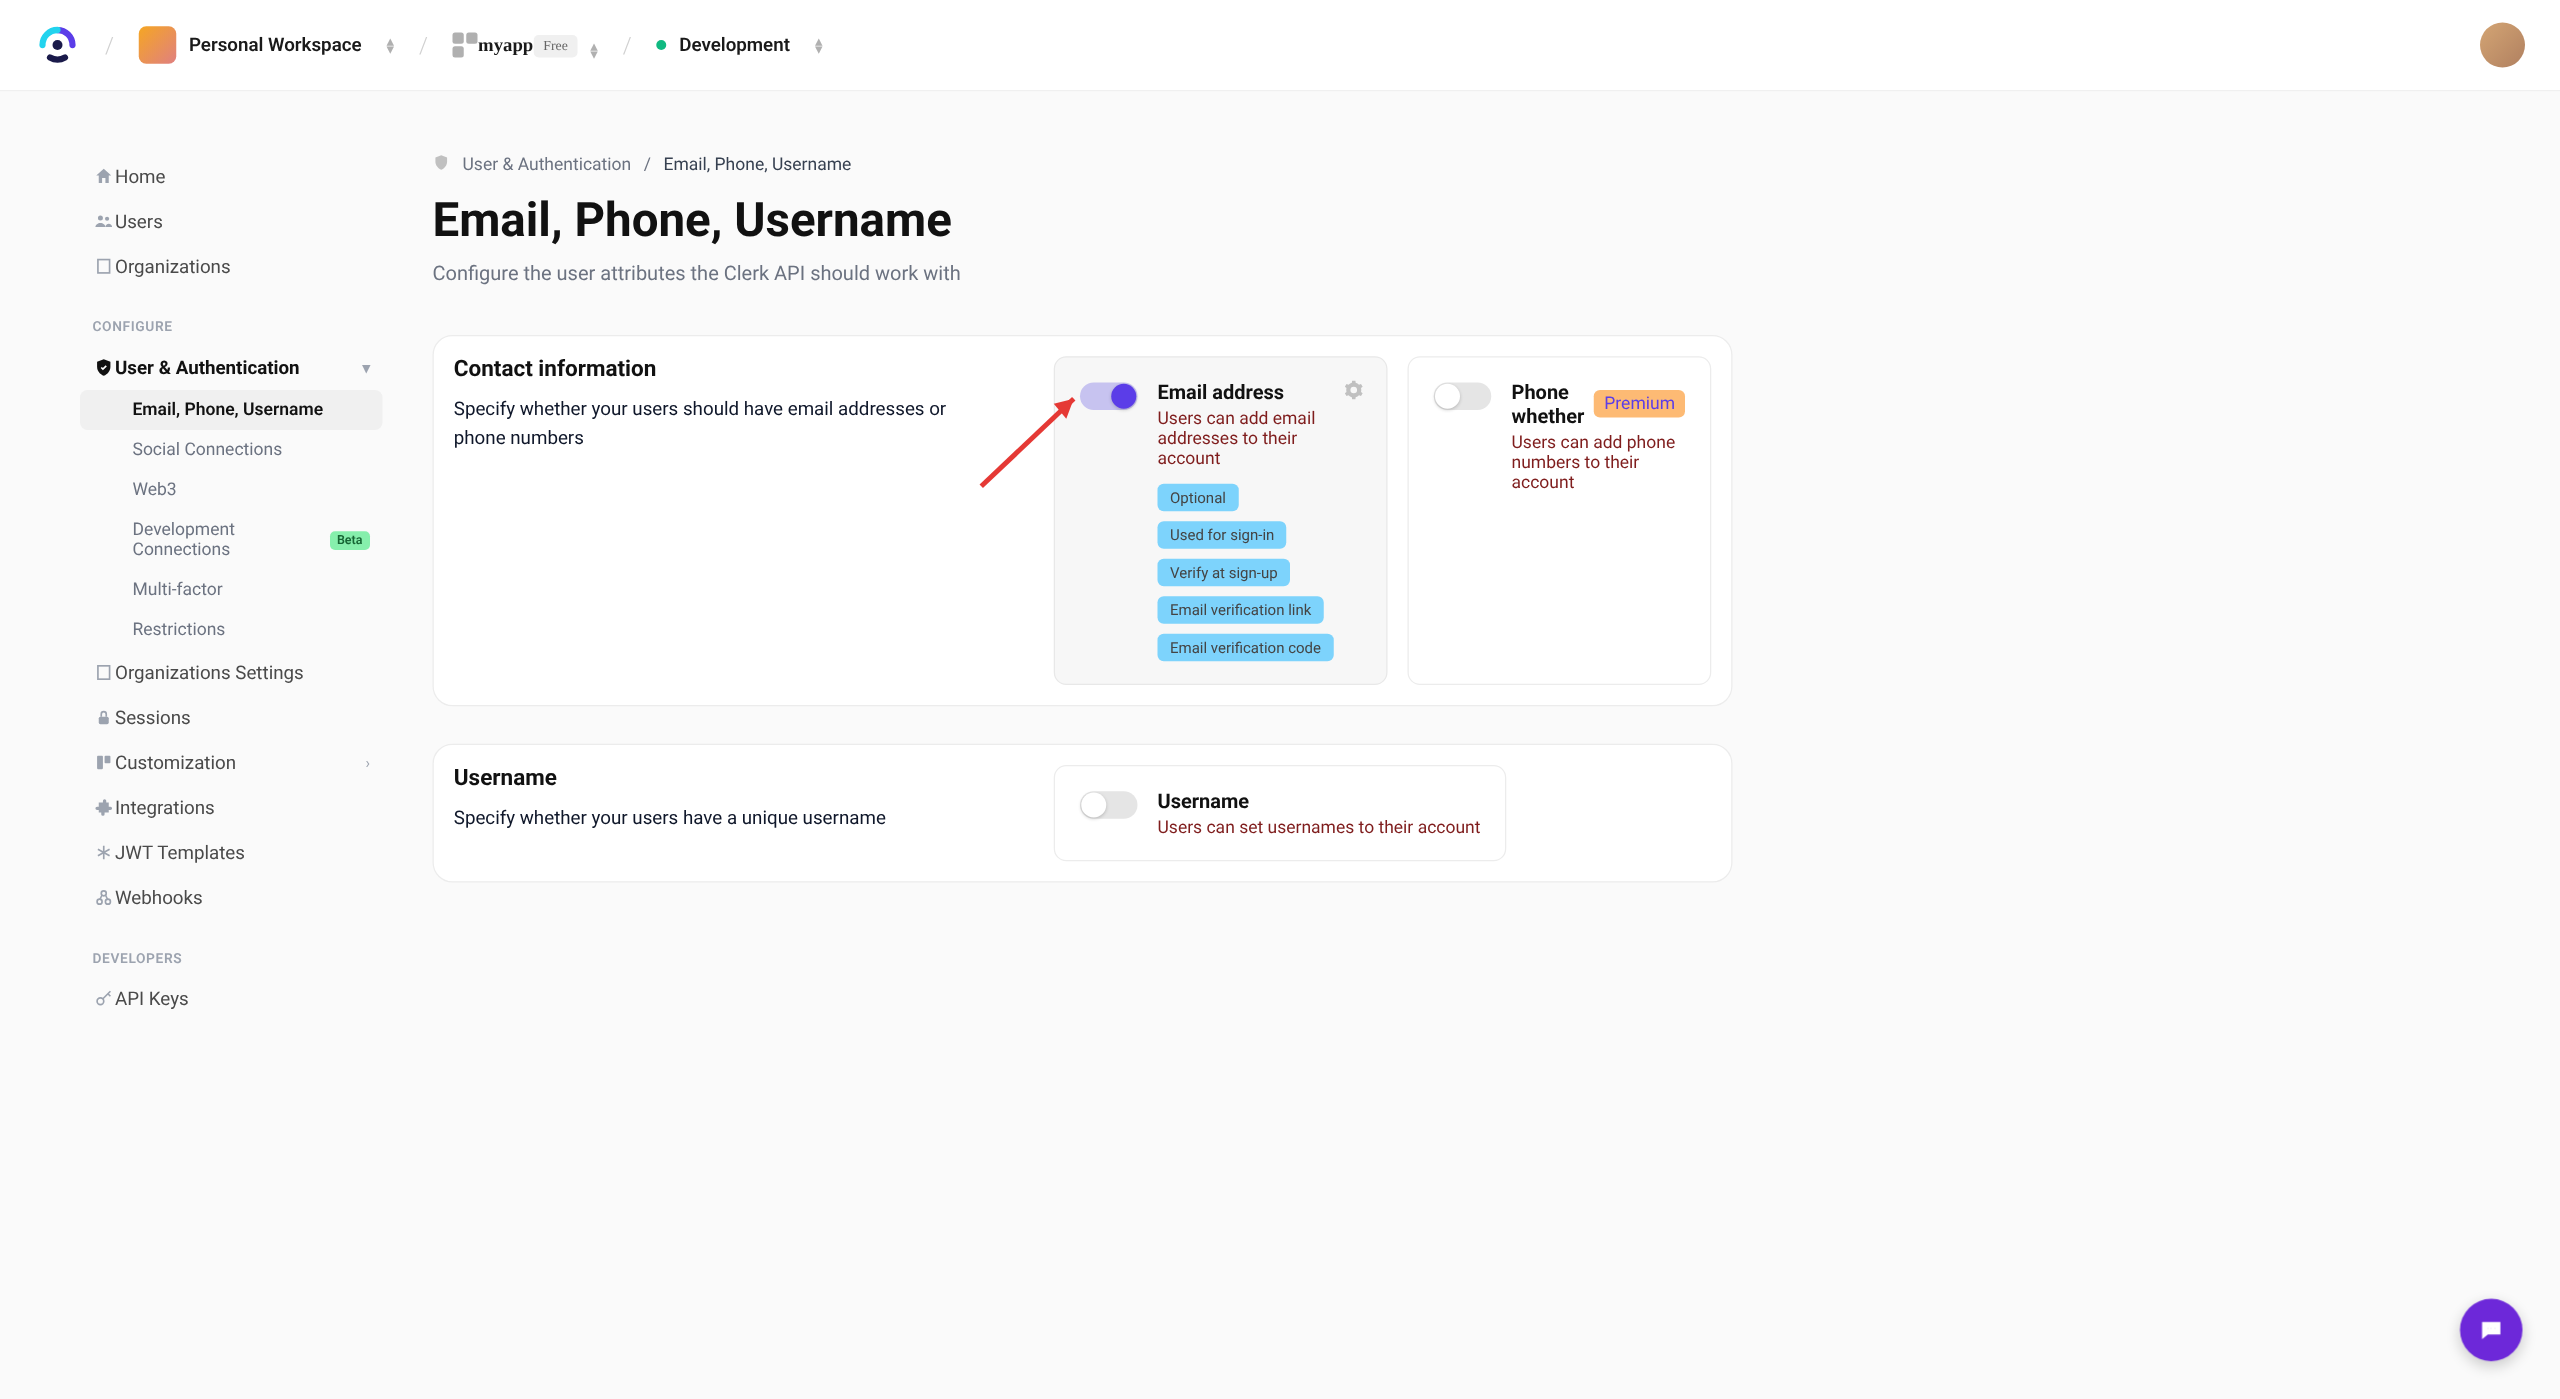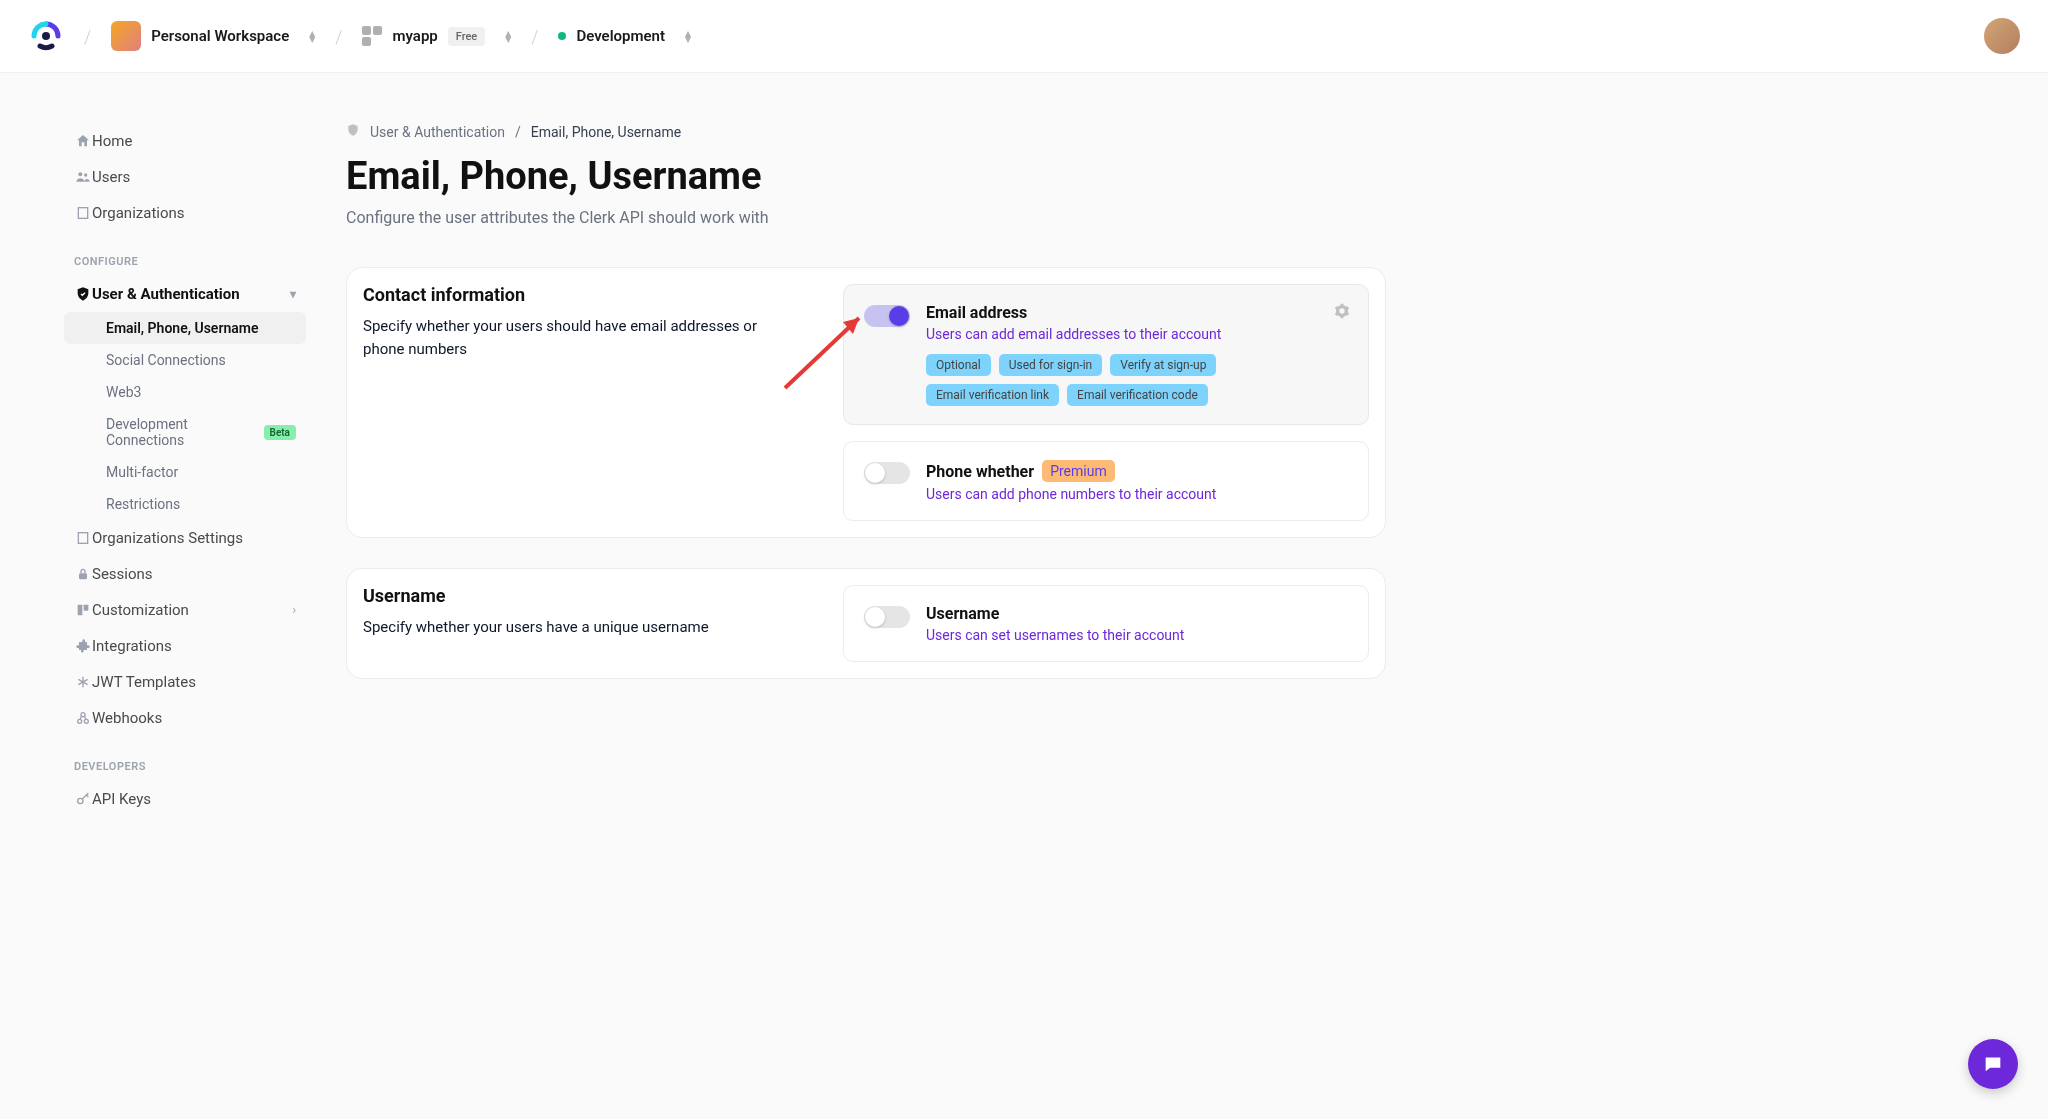--- a/index.html
+++ b/index.html
@@ -6,21 +6,21 @@
 body { font-family: -apple-system, BlinkMacSystemFont, "Segoe UI", Roboto, Helvetica, Arial, sans-serif; background: #fafafa; color: #1a1a1a; }
 
 
 .header { display: flex; align-items: center; padding: 18px 28px; background: #fff; border-bottom: 1px solid #f0f0f0; position: relative; }
 .logo { width: 36px; height: 36px; display: flex; align-items: center; justify-content: center; }
 .breadcrumb-sep { color: #d0d0d0; margin: 0 20px; font-size: 18px; font-weight: 300; }
 .workspace-chip { display: flex; align-items: center; gap: 10px; cursor: pointer; }
 .ws-avatar { width: 30px; height: 30px; border-radius: 6px; background: linear-gradient(135deg,#f5a623,#e08080); }
 .ws-name { font-weight: 600; font-size: 15px; }
 .chevrons { margin-left: 10px; color: #b0b0b0; font-size: 12px; display:flex; flex-direction:column; line-height:6px; }
-.app-chip { display: flex; align-items: center; gap: 10px; cursor: pointer; }
+.app-chip { display: flex; align-items: flex-end; cursor: pointer; font-family: Liberation Serif, serif; }
 .app-icon { width: 20px; height: 20px; display: grid; grid-template-columns: 1fr 1fr; grid-template-rows: 1fr 1fr; gap: 2px; }
 .app-icon span { background: #b0b0b0; border-radius: 2px; }
 .app-name { font-weight: 600; font-size: 15px; }
 .tier-badge { background: #f0f0f0; color: #666; font-size: 11px; padding: 3px 8px; border-radius: 4px; font-weight: 500;}
 .env-chip { display: flex; align-items: center; gap: 10px; cursor: pointer; }
 .env-dot { width: 8px; height: 8px; border-radius: 50%; background: #10b981; }
 .user-avatar { width: 36px; height: 36px; border-radius: 50%; background: linear-gradient(135deg,#d4a574,#b08060); margin-left: auto; cursor:pointer; }
 
 
 .layout { display: flex; padding: 50px 28px 0 28px; gap: 40px; }
@@ -41,33 +41,33 @@
 .main { flex: 1; max-width: 1040px; }
 .crumbs { display: flex; align-items: center; gap: 10px; font-size: 14px; color: #6b7280; margin-bottom: 14px;}
 .crumbs .shield-crumb { color:#c0c0c0; }
 .page-title { font-size: 38px; font-weight: 700; margin-bottom: 10px; color:#111;}
 .page-sub { color: #6b7280; font-size: 16px; margin-bottom: 40px;}
 
 .card { background: #fff; border: 1px solid #ececec; border-radius: 16px; padding: 16px; margin-bottom: 30px; display:flex; gap:60px;}
 .card-left { flex: 0 0 420px; }
 .card-title { font-size: 18px; font-weight: 700; margin-bottom: 10px; color: #111;}
 .card-desc { color: #0f172a; font-size: 15px; line-height: 1.5; }
-.card-right { flex: 1; display:flex; flex-direction:column; gap:16px;}
+.card-right { flex: 1; display:flex; flex-direction:row; gap:16px;}
 
 .option { border: 1px solid #ececec; border-radius: 10px; padding: 18px 20px; display:flex; gap:16px; position:relative;}
 .option.enabled { background: #f7f7f7; border-color: #e8e8e8;}
 .toggle { width: 46px; height: 22px; border-radius: 20px; flex-shrink:0; margin-top:2px; position:relative; cursor:pointer;}
 .toggle.on { background: #c7c3f0; }
 .toggle.off { background: #e5e5e5; }
 .toggle .knob { position:absolute; top:1px; width:20px; height:20px; border-radius:50%; background:#fff; box-shadow: 0 1px 3px rgba(0,0,0,0.2);}
 .toggle.on .knob { right:1px; background: #5b3de8; }
 .toggle.off .knob { left:1px; }
 .option-body { flex:1;}
 .option-title { font-weight: 700; font-size: 16px; display:flex; align-items:center; gap:8px; margin-bottom:4px; color:#111;}
-.option-desc { color: #6d28d9; font-size: 14px;}
+.option-desc { color: #7f1d1d; font-size: 14px;}
 .premium-badge { background: #fdba74; color: #5b3de8; font-size: 14px; padding: 3px 8px; border-radius: 5px; font-weight: 400;}
 .gear-btn { color: #c0c0c0; cursor:pointer; font-size:16px; position:absolute; right:18px; top:18px;}
 .tags { display:flex; flex-wrap:wrap; gap:8px; margin-top:12px;}
 .tag { background: #7dd3fc; color: #444; font-size: 12px; padding: 4px 10px; border-radius: 5px;}
 
 
 .arrow-svg { position: absolute; pointer-events: none; }
 
 
 .chat-fab { position: fixed; right: 30px; bottom: 30px; width: 50px; height: 50px; border-radius: 50%; background: #6d28d9; display:flex; align-items:center; justify-content:center; color:#fff; box-shadow: 0 4px 12px rgba(0,0,0,0.2); cursor:pointer;}

